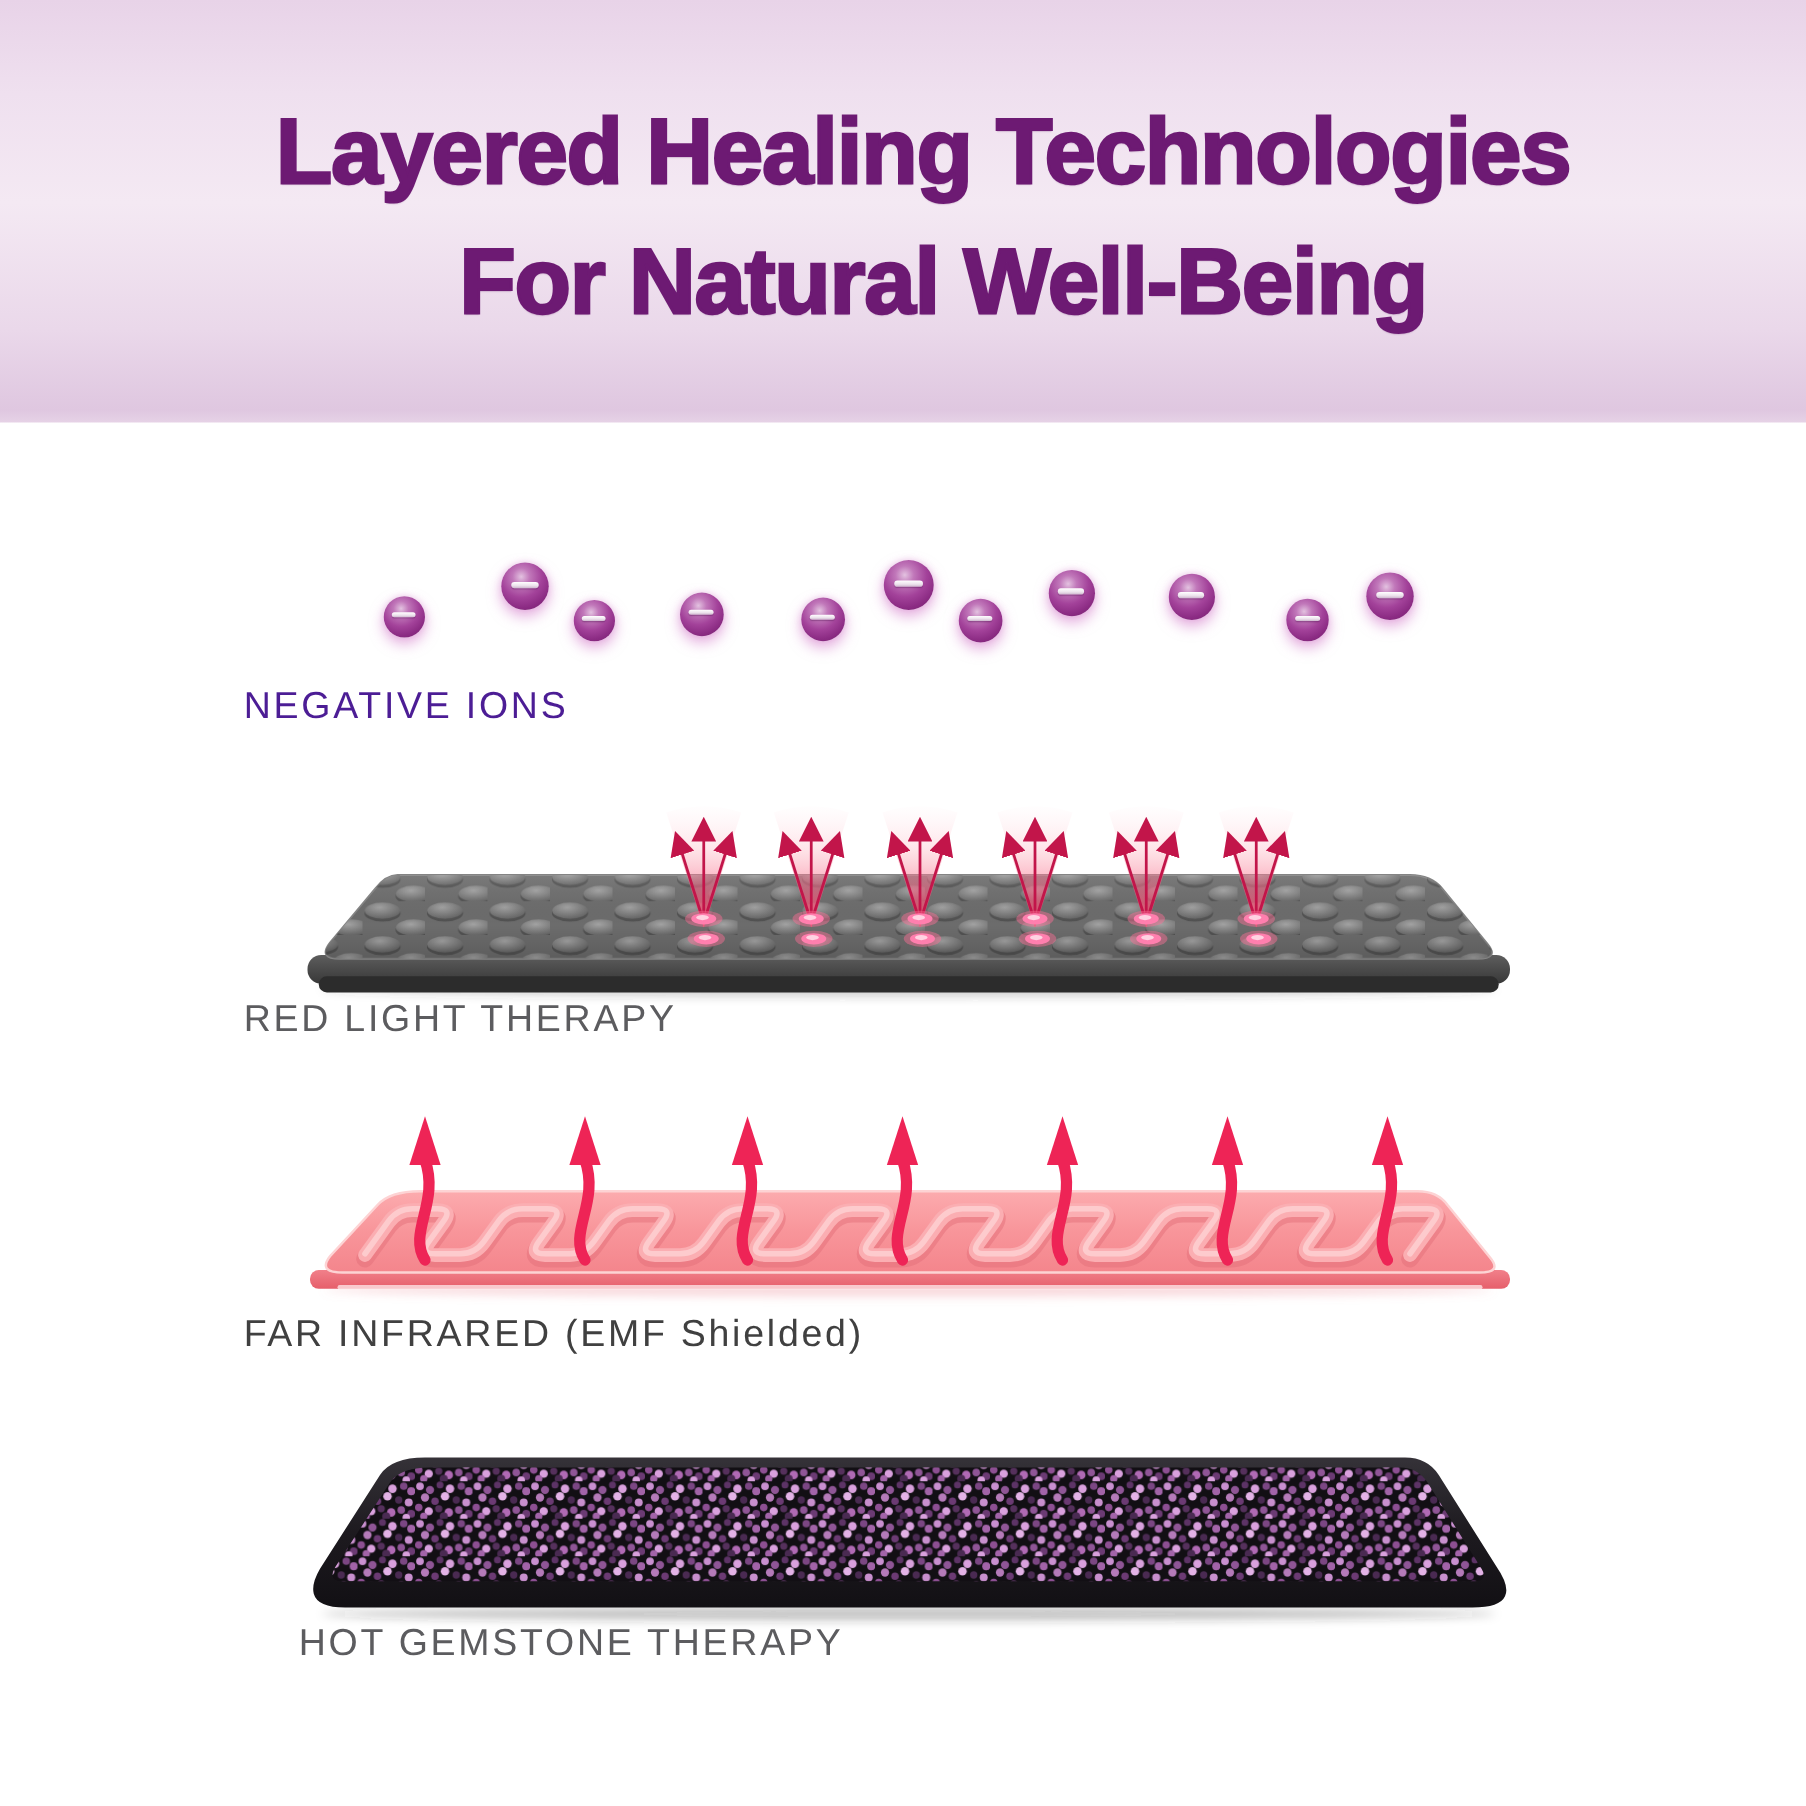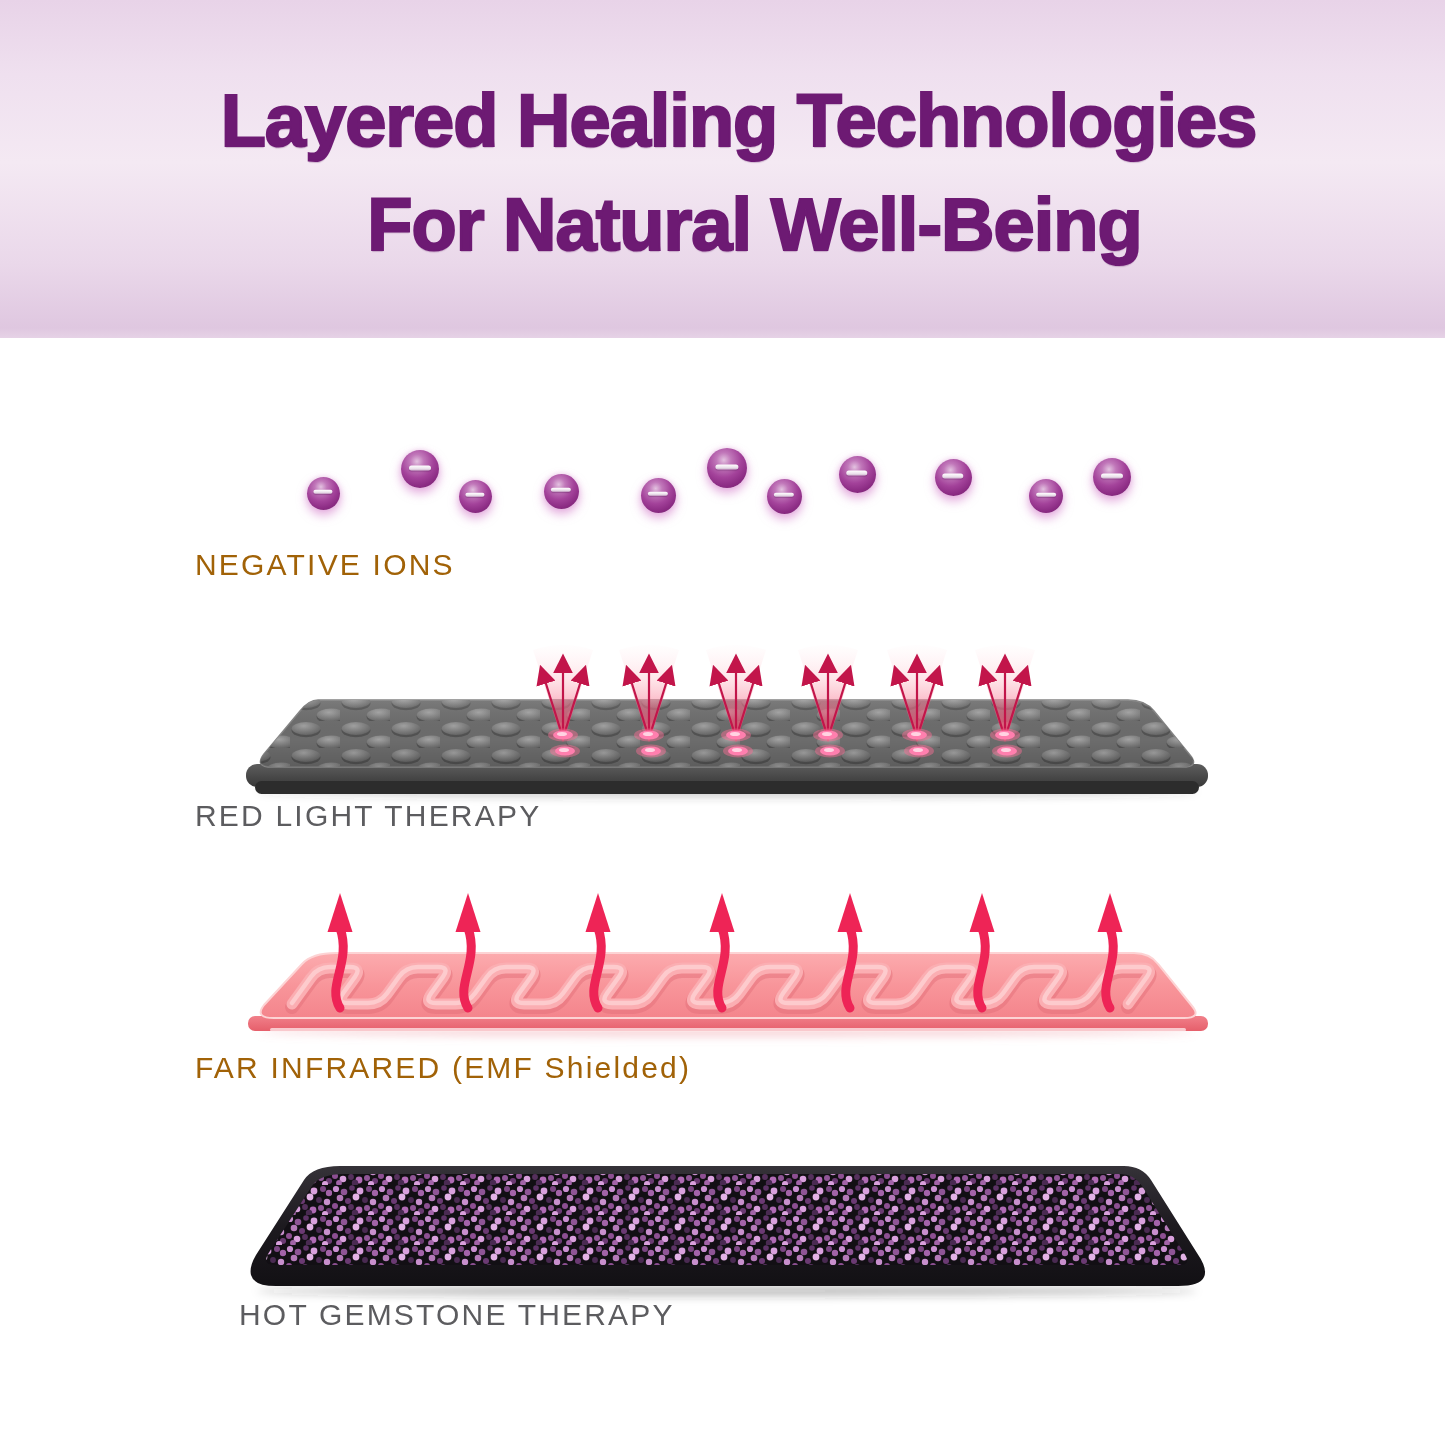--- a/index.html
+++ b/index.html
@@ -73,21 +73,21 @@
       <span class="ion" style="left: 934.5px; top: 458.5px; width: 37px; height: 37px;">
         <i class="minus"></i>
       </span>
       <span class="ion" style="left: 1029px; top: 479px; width: 34px; height: 34px;">
         <i class="minus"></i>
       </span>
       <span class="ion" style="left: 1093px; top: 458px; width: 38px; height: 38px;">
         <i class="minus"></i>
       </span>
     </div>
-  <div class="layer-label" id="label-ions" style="color: #a16207;">NEGATIVE IONS</div>
+  <div class="layer-label" id="label-ions" style="color: #4c1d95;">NEGATIVE IONS</div>
 
   <svg id="red-light-svg" class="layer" width="975" height="160" viewBox="0 0 975 160">
     <defs>
       <radialGradient id="bumpG" cx="0.42" cy="0.3" r="0.85">
         <stop offset="0" stop-color="#a2a2a2"></stop>
         <stop offset="0.5" stop-color="#7e7e7e"></stop>
         <stop offset="1" stop-color="#5a5a5a"></stop>
       </radialGradient>
       <pattern id="bumps" width="50" height="27" patternUnits="userSpaceOnUse">
         <ellipse cx="16" cy="9.5" rx="14.5" ry="6.8" fill="rgba(35,35,35,0.35)"></ellipse>
@@ -224,21 +224,21 @@
         <path d="M 482 128 C 468 106 494 82 482 48" fill="none" stroke="#ee2456" stroke-width="9" stroke-linecap="round"></path>
         <polygon points="469.5,52 494.5,52 482,13" fill="#ee2456"></polygon>
         <path d="M 610 128 C 596 106 622 82 610 48" fill="none" stroke="#ee2456" stroke-width="9" stroke-linecap="round"></path>
         <polygon points="597.5,52 622.5,52 610,13" fill="#ee2456"></polygon>
         <path d="M 742 128 C 728 106 754 82 742 48" fill="none" stroke="#ee2456" stroke-width="9" stroke-linecap="round"></path>
         <polygon points="729.5,52 754.5,52 742,13" fill="#ee2456"></polygon>
         <path d="M 870 128 C 856 106 882 82 870 48" fill="none" stroke="#ee2456" stroke-width="9" stroke-linecap="round"></path>
         <polygon points="857.5,52 882.5,52 870,13" fill="#ee2456"></polygon>
       </g>
   </svg>
-  <div class="layer-label" id="label-fir" style="color: #a16207;">FAR INFRARED (EMF Shielded)</div>
+  <div class="layer-label" id="label-fir" style="color: #404040;">FAR INFRARED (EMF Shielded)</div>
 
   <svg id="gem-svg" class="layer" width="975" height="145" viewBox="0 0 975 145">
     <defs>
       <linearGradient id="padBlack" x1="0" y1="0" x2="0" y2="1">
         <stop offset="0" stop-color="#353238"></stop>
         <stop offset="0.5" stop-color="#1d1a1f"></stop>
         <stop offset="1" stop-color="#121014"></stop>
       </linearGradient>
       <pattern id="gems" width="46" height="30" patternUnits="userSpaceOnUse">
         <rect width="46" height="30" fill="#120f14"></rect>

